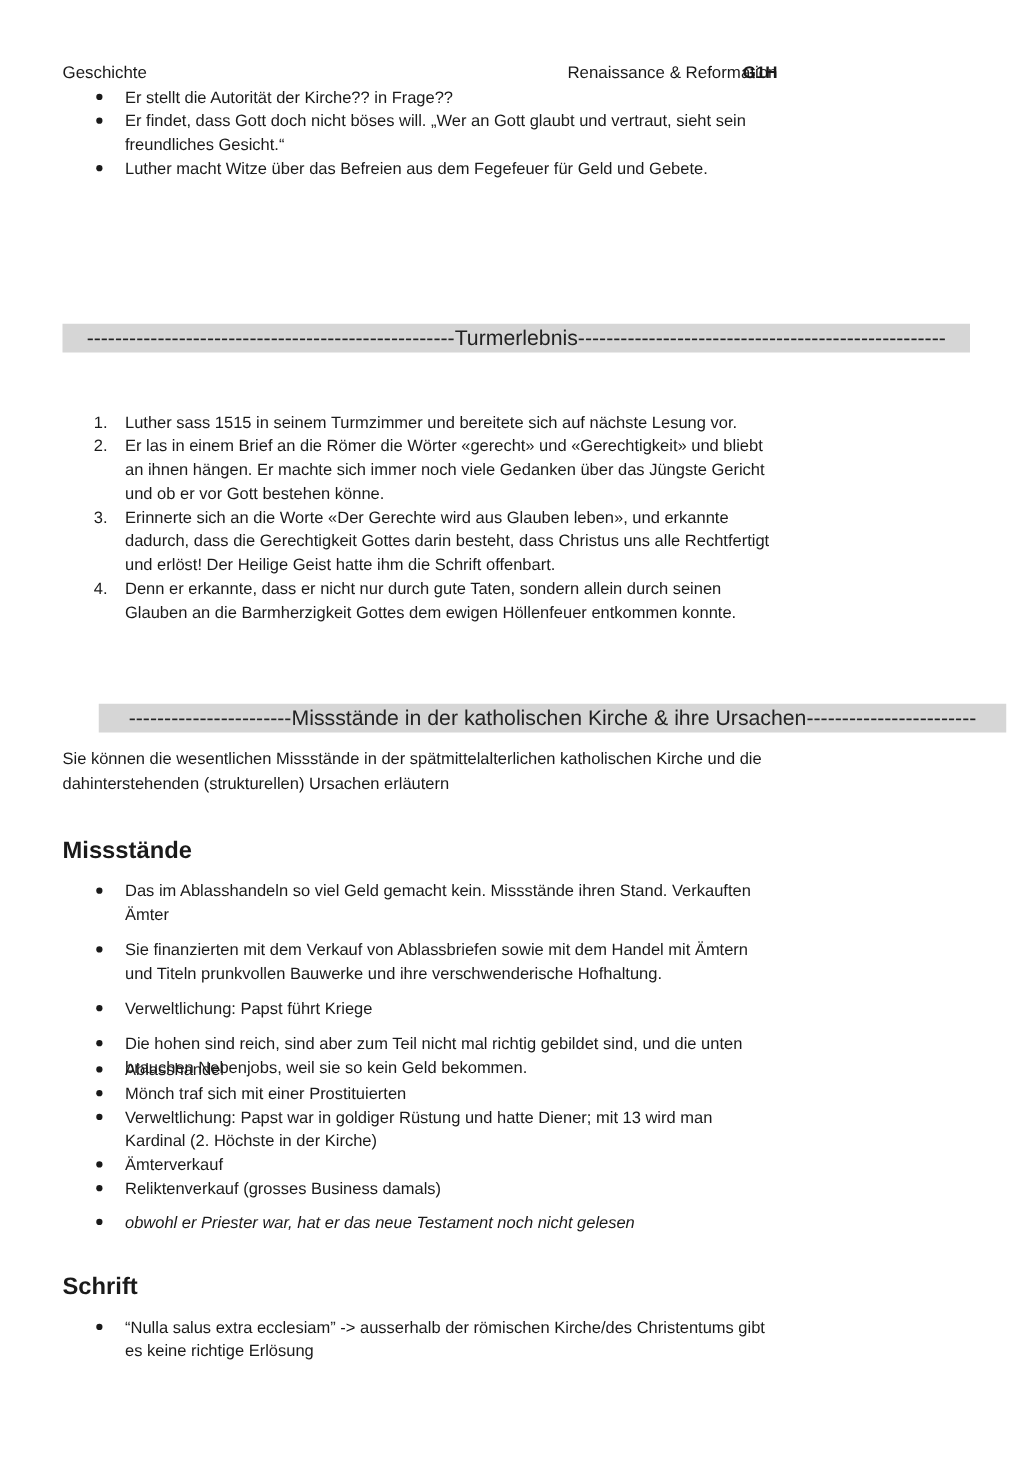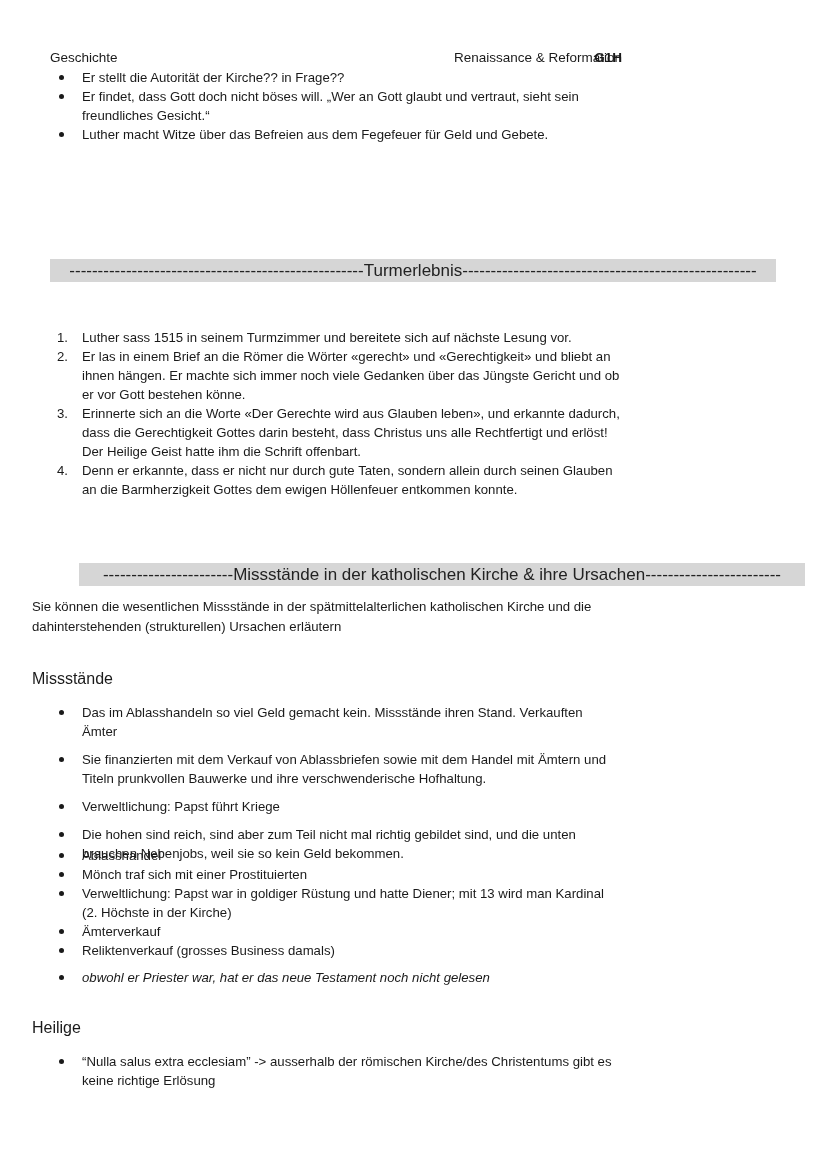--- a/index.html
+++ b/index.html
@@ -17,28 +17,28 @@
   .header .right { position: absolute; right: 0; font-weight: bold; }
   ul, ol { margin: 0; padding: 0; list-style: none; }
   .blist li, .olist li {
     position: relative; padding-left: 50px; line-height: 19px;
   }
   .blist li::before {
     content: ""; position: absolute; left: 27px; top: 7px;
     width: 5px; height: 5px; border-radius: 50%; background: #1a1a1a;
   }
   .olist li .num { position: absolute; left: 25px; top: 0; }
-  .block { position: absolute; left: 32px; right: 52px; }
+  .block { position: absolute; left: 50px; right: 52px; }
   .banner {
     position: absolute; left: 50px; width: 726px; background: #d6d6d6;
     white-space: nowrap; overflow: hidden; text-align: center;
     font-size: 17px; line-height: 23px; color: #222;
   }
   .banner .dash { letter-spacing: 0px; }
-  .subhead { font-weight: normal; font-size: 16px; }
+  .subhead { font-weight: bold; font-size: 19px; }
   .gap li { margin-bottom: 9px; }
 </style>
 </head>
 <body>
 
 <div class="page">
 
   <div class="header">
     <span>Geschichte</span>
     <span class="center">Renaissance &amp; Reformation</span>
@@ -82,19 +82,19 @@
     <li>Mönch traf sich mit einer Prostituierten</li>
     <li>Verweltlichung: Papst war in goldiger Rüstung und hatte Diener; mit 13 wird man Kardinal (2. Höchste in der Kirche)</li>
     <li>Ämterverkauf</li>
     <li>Reliktenverkauf (grosses Business damals)</li>
   </ul>
 
   <ul class="blist block" style="top:968px;font-style:italic;">
     <li>obwohl er Priester war, hat er das neue Testament noch nicht gelesen</li>
   </ul>
 
-  <div class="block subhead" style="top:1019px;">Heilige</div>
+  <div class="block subhead" style="top:1019px;">Schrift</div>
 
   <ul class="blist block" style="top:1052px;">
     <li>“Nulla salus extra ecclesiam” -&gt; ausserhalb der römischen Kirche/des Christentums gibt es keine richtige Erlösung</li>
   </ul>
 
 </div>
 
 </body></html>

